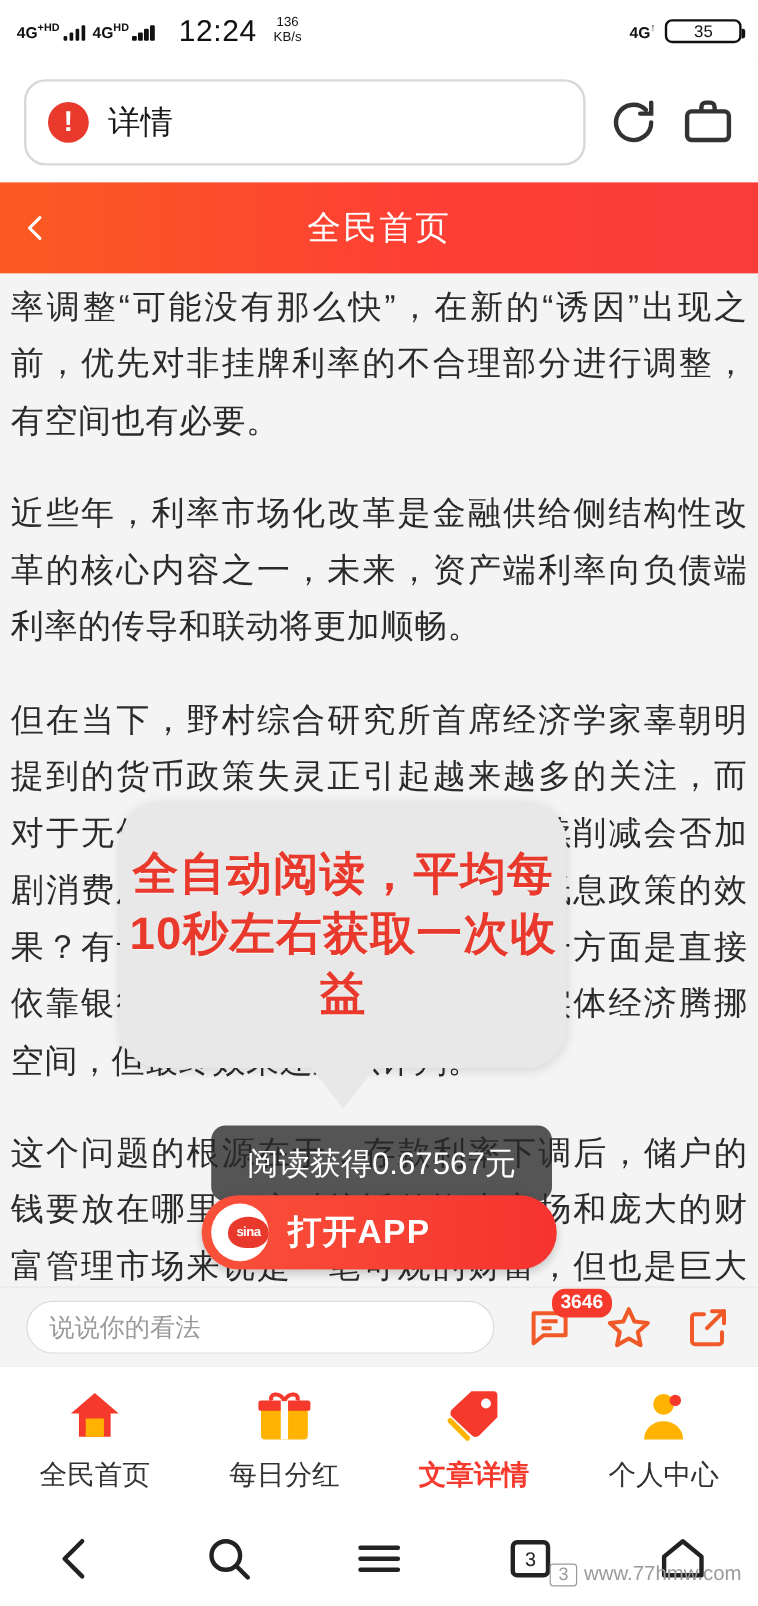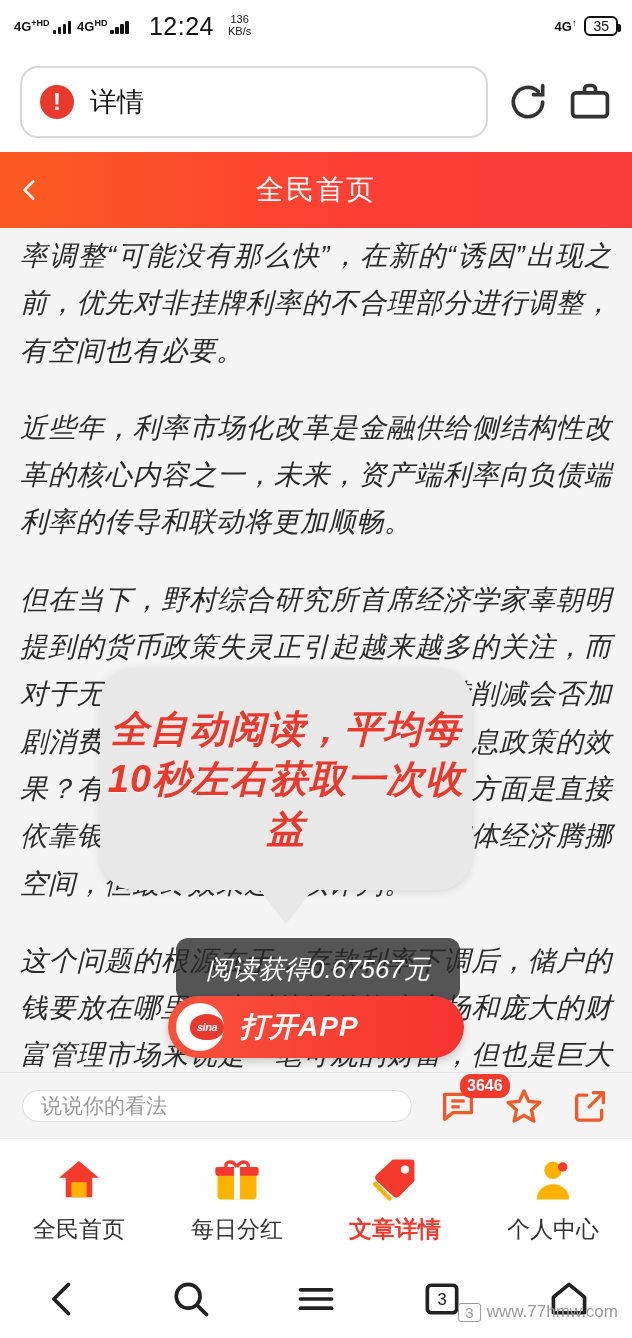--- a/index.html
+++ b/index.html
@@ -41,21 +41,21 @@
     font-size: 25px; color: #111; font-weight: 500;
     margin-left: 14px; letter-spacing: .5px;
   }
   .sb-speed {
     margin-left: 8px; font-size: 11px; color: #111; line-height: 1.05;
     text-align: center;
   }
   .sb-right { margin-left: auto; display: flex; align-items: center; gap: 8px; }
   .batt {
     border: 2px solid #111; border-radius: 6px;
-    padding: 1px 7px; font-size: 14px; color: #111;
+    padding: 1px 22px; font-size: 14px; color: #111;
     display: flex; align-items: flex-start; line-height: 1;
     position: relative;
   }
   .batt::after {
     content: ""; position: absolute; right: -5px; top: 6px;
     width: 3px; height: 8px; background: #111; border-radius: 0 2px 2px 0;
   }
 
   
   .browserbar {
@@ -107,22 +107,21 @@
     position: absolute; left: 0; right: 0; text-align: center;
     font-size: 28px; color: #fff; letter-spacing: 2px; pointer-events: none;
   }
 
   
   .article {
     flex: 1 1 auto;
     position: relative;
     background: #f4f4f4;
     overflow: hidden;
-    padding: 0 20px;
-    font-style: italic;
+    padding: 0 9px;
   }
   .article p {
     font-size: 27.5px;
     line-height: 1.72;
     color: #2b2b2b;
     letter-spacing: .5px;
     margin: 0 0 30px 0;
     text-align: justify;
   }
   .article p:first-child { margin-top: 4px; }
@@ -205,21 +204,21 @@
     background: #f4f4f4;
     display: flex;
     align-items: center;
     padding: 0 22px;
     gap: 26px;
     flex: 0 0 auto;
     border-top: 1px solid #e4e4e4;
   }
   .comment-input {
     flex: 1;
-    height: 32px;
+    height: 44px;
     background: #ffffff;
     border: 1px solid #dcdcdc;
     border-radius: 22px;
     display: flex; align-items: center;
     padding: 0 18px;
     color: #9a9a9a;
     font-size: 21px;
   }
   .cb-icon { position: relative; width: 40px; height: 40px; color: #f05a28; }
   .cb-icon svg { width: 100%; height: 100%; display: block; }

